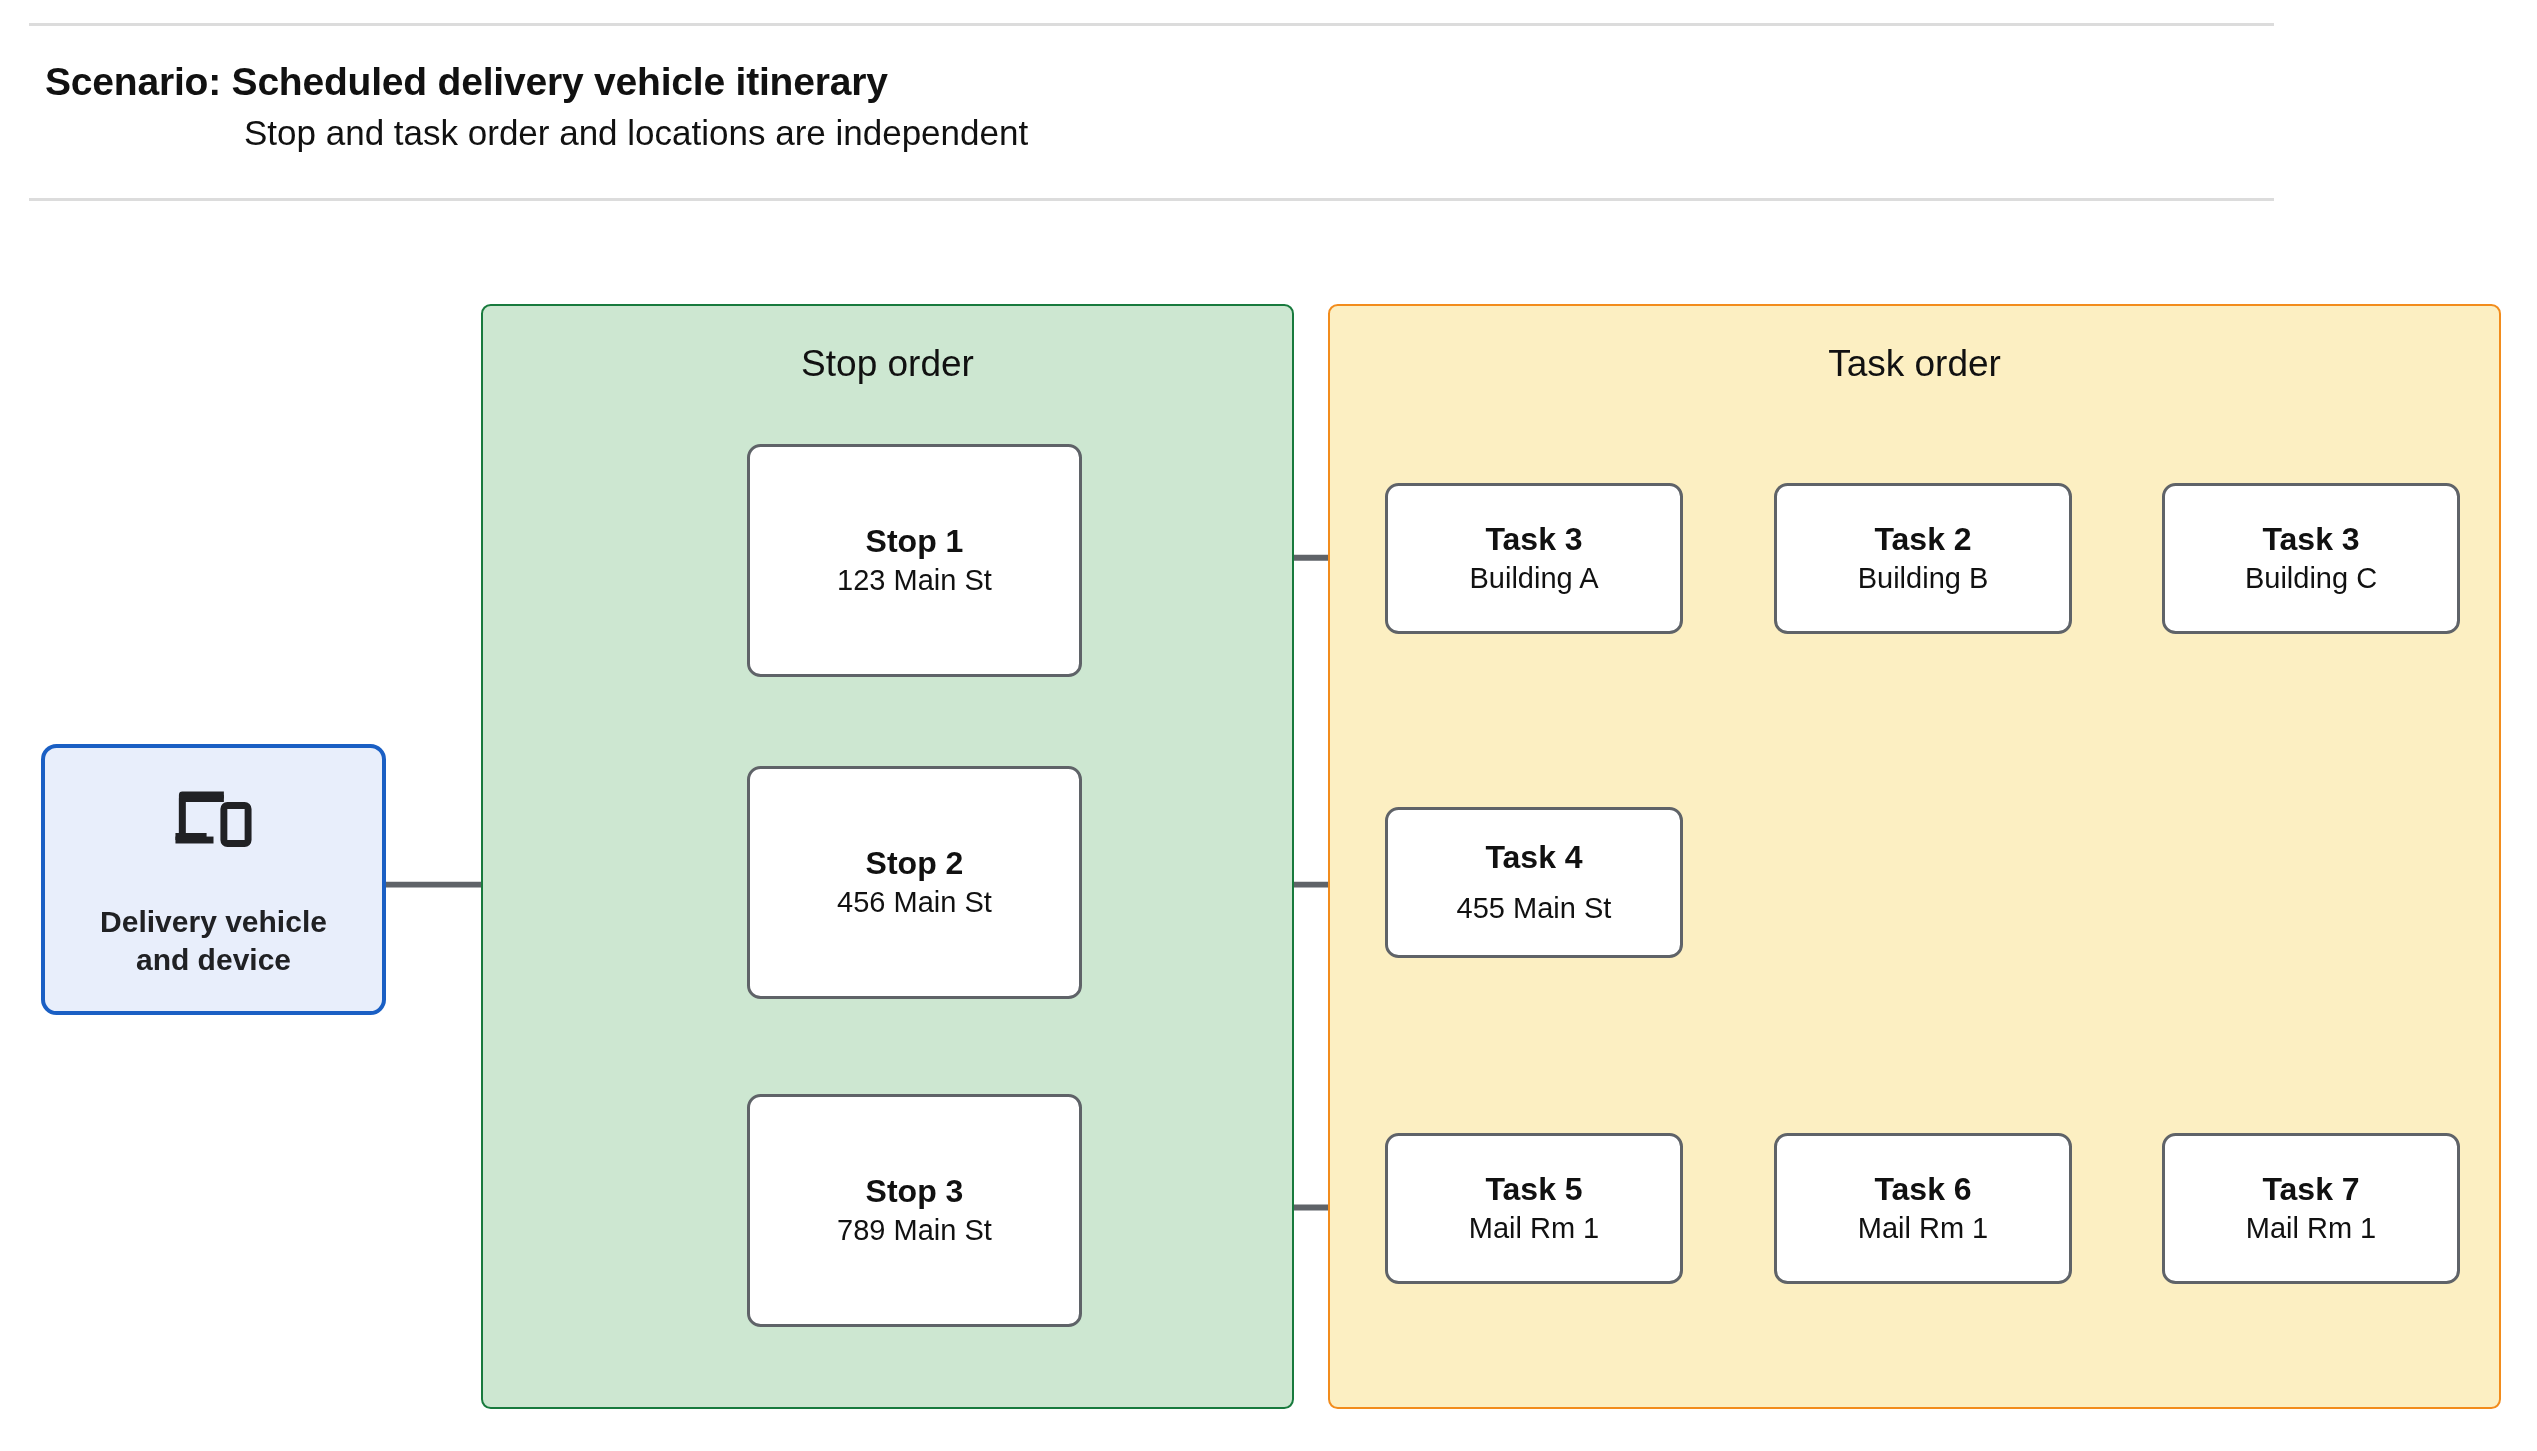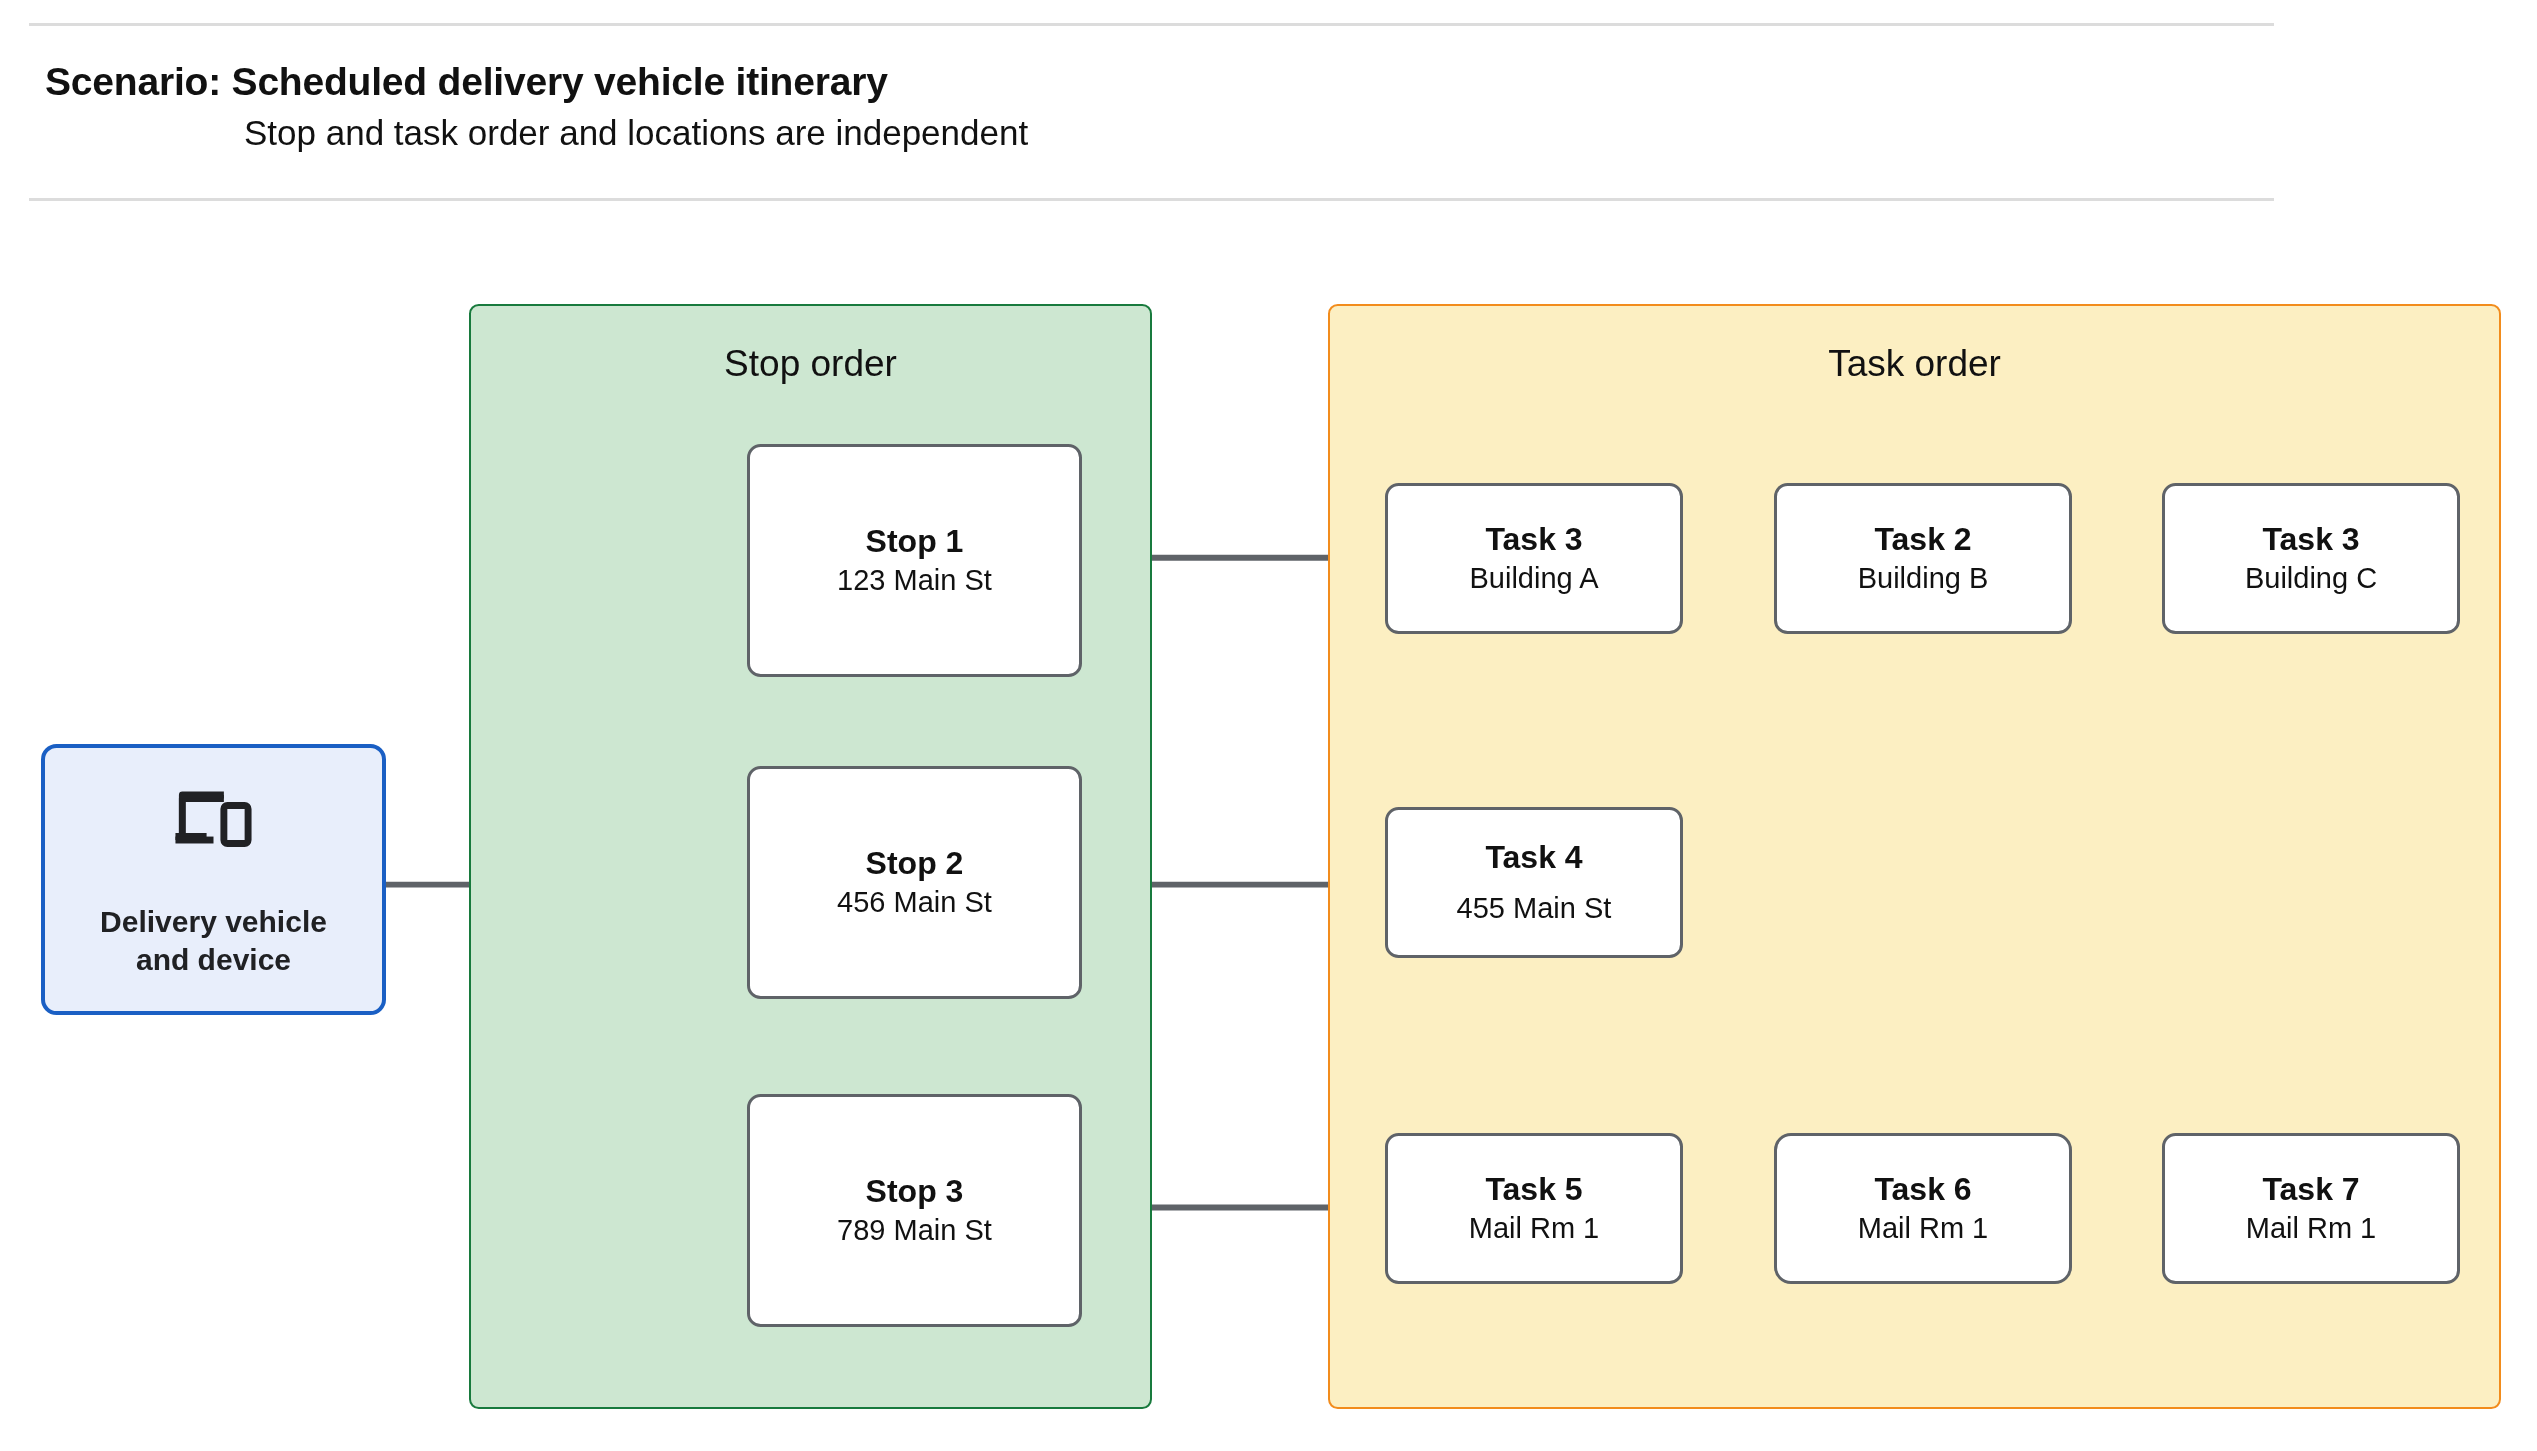--- a/index.html
+++ b/index.html
@@ -56,22 +56,22 @@
     pointer-events: none;
   }
 
   
   .group-panel {
     position: absolute;
     border-radius: 9.7px;
     box-sizing: border-box;
   }
   #stop-order-panel {
-    left: 469px;  top: 304px;
-    width: 683px; height: 1105px;
+    left: 481px;  top: 304px;
+    width: 813px; height: 1105px;
     background: #cde7d1;
     border: 2.9px solid #187a3d;
     padding-left: 28px;
   }
   #task-order-panel {
     left: 1328px; top: 304px;
     width: 1173px; height: 1105px;
     background: #fcefc2;
     border: 2.9px solid #f28c1c;
   }
@@ -117,21 +117,21 @@
   #stop-node-0 { top: 444px; }
   #stop-node-1 { top: 766px; }
   #stop-node-2 { top: 1094px; }
 
   .task-node { width: 298px; height: 151px; }
   #task-node-0 { left: 1385px; top: 483px; }
   #task-node-1 { left: 1774px; top: 483px; }
   #task-node-2 { left: 2162px; top: 483px; justify-content: center; }
   #task-node-3 { left: 1385px; top: 807px; gap: 11px; }
   #task-node-4 { left: 1385px; top: 1133px; }
-  #task-node-5 { left: 1774px; top: 1133px; border-radius: 17px; }
+  #task-node-5 { left: 1774px; top: 1133px; }
   #task-node-6 { left: 2162px; top: 1133px; }
 
   
   #vehicle-node {
     position: absolute;
     left: 41px; top: 744px;
     width: 345px; height: 271px;
     background: #e8eefb;
     border: 4.8px solid #1a5fc4;
     border-radius: 15.5px;

